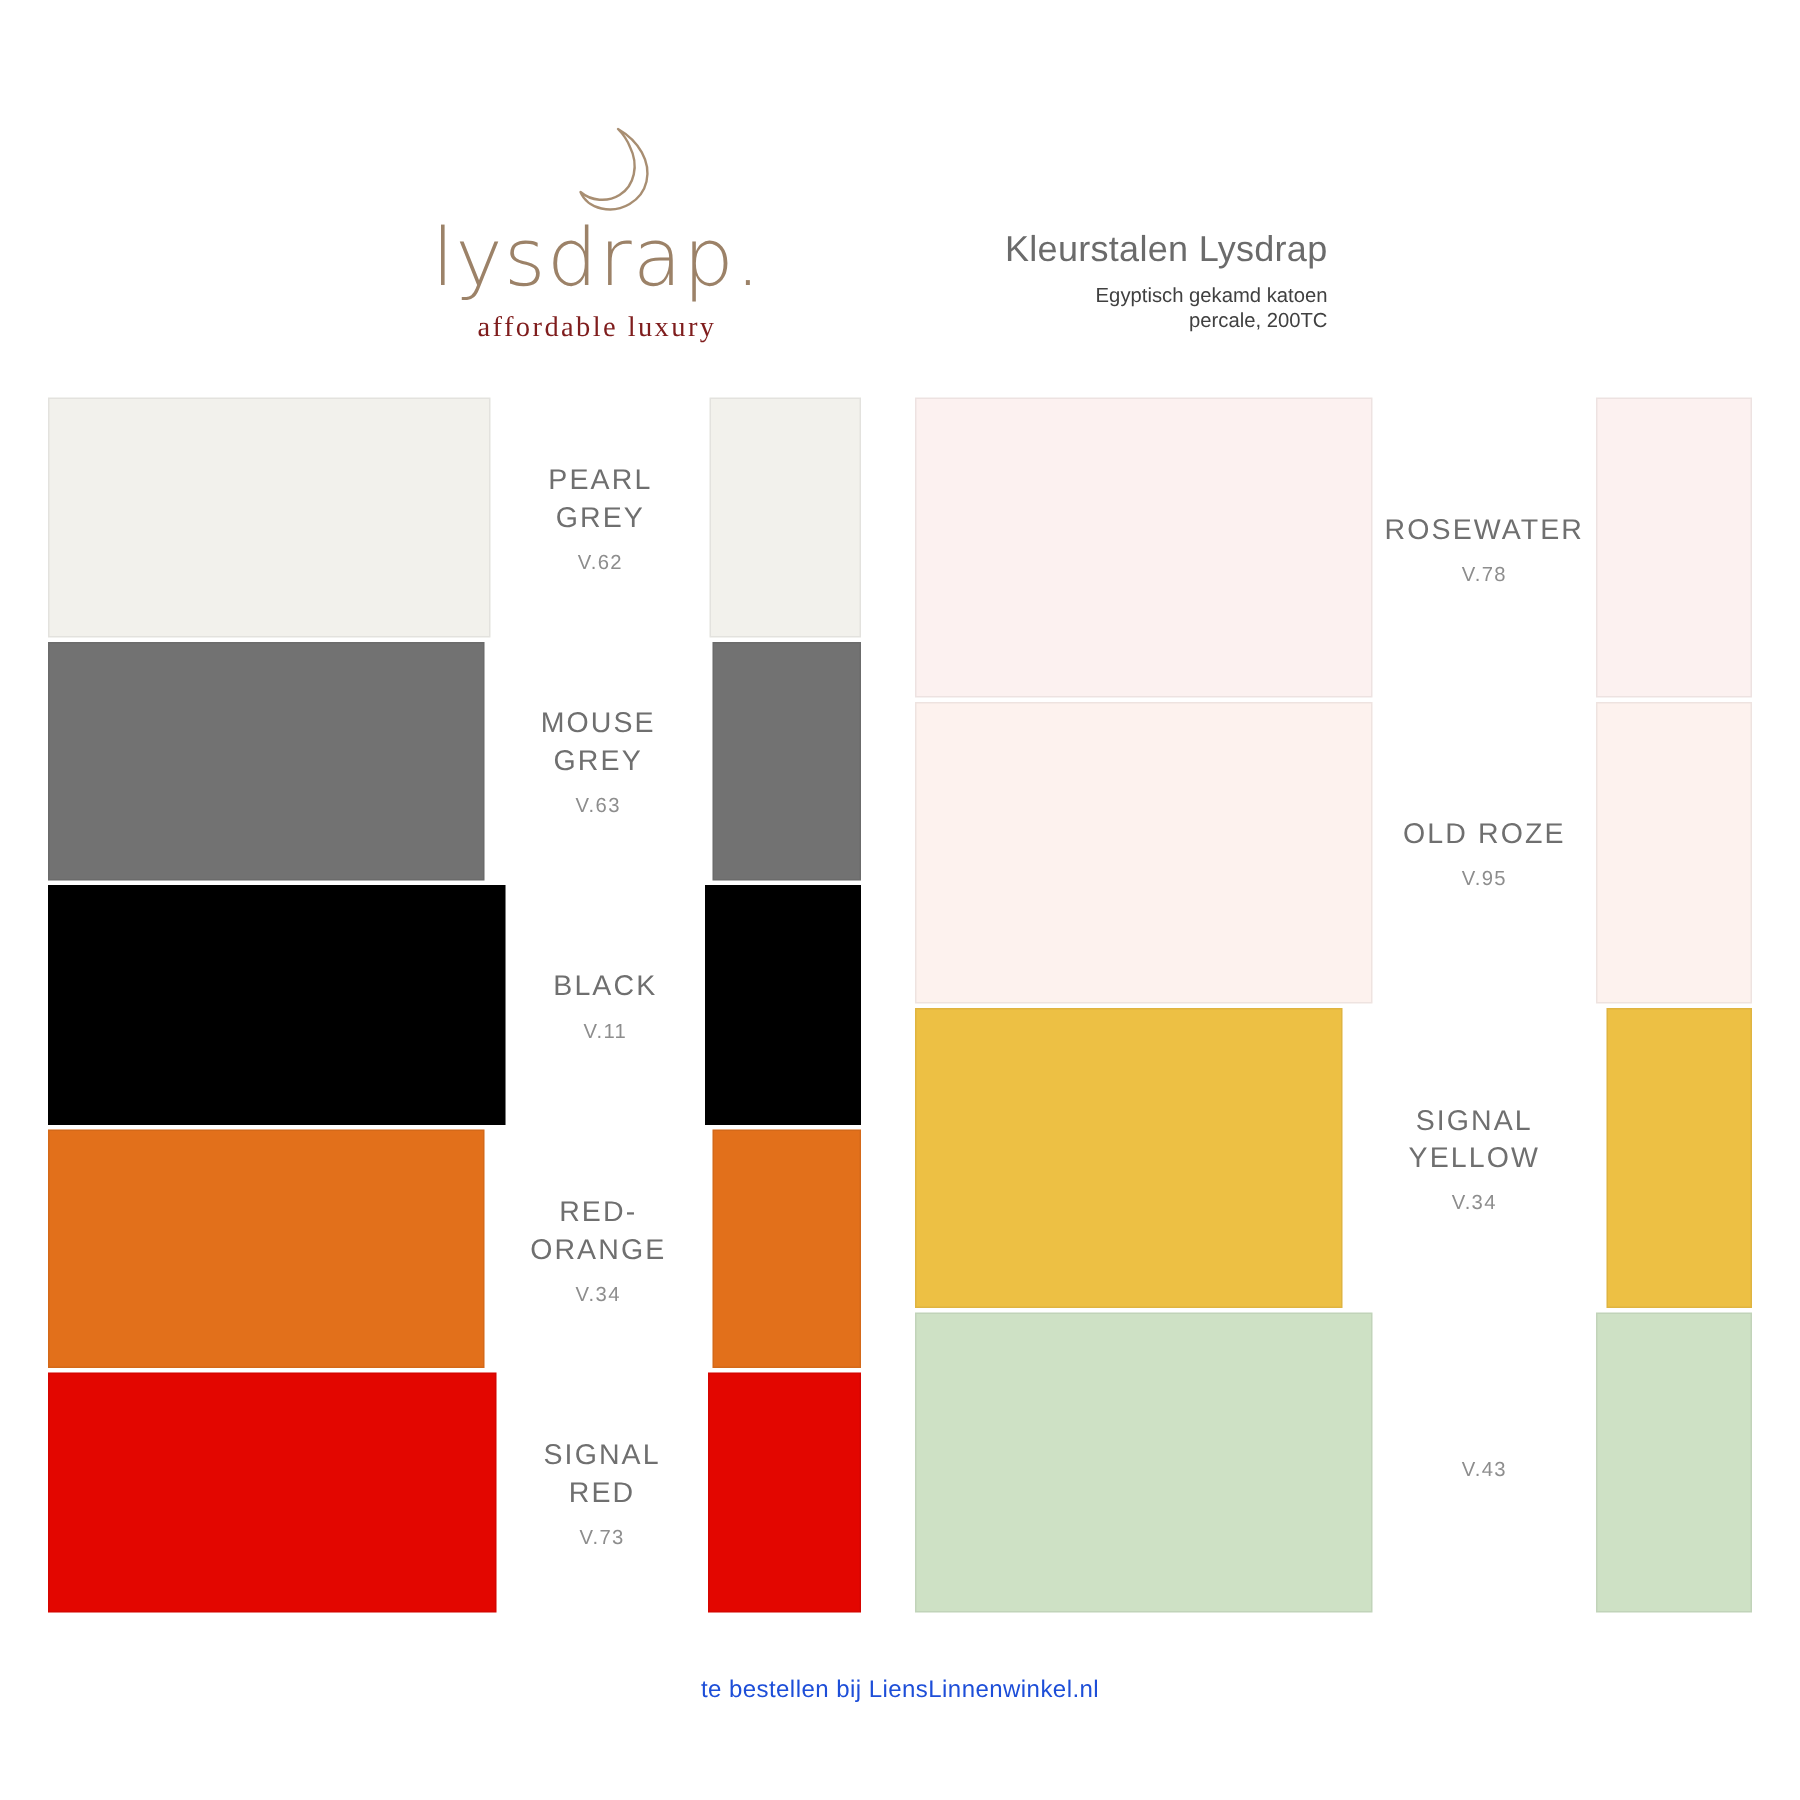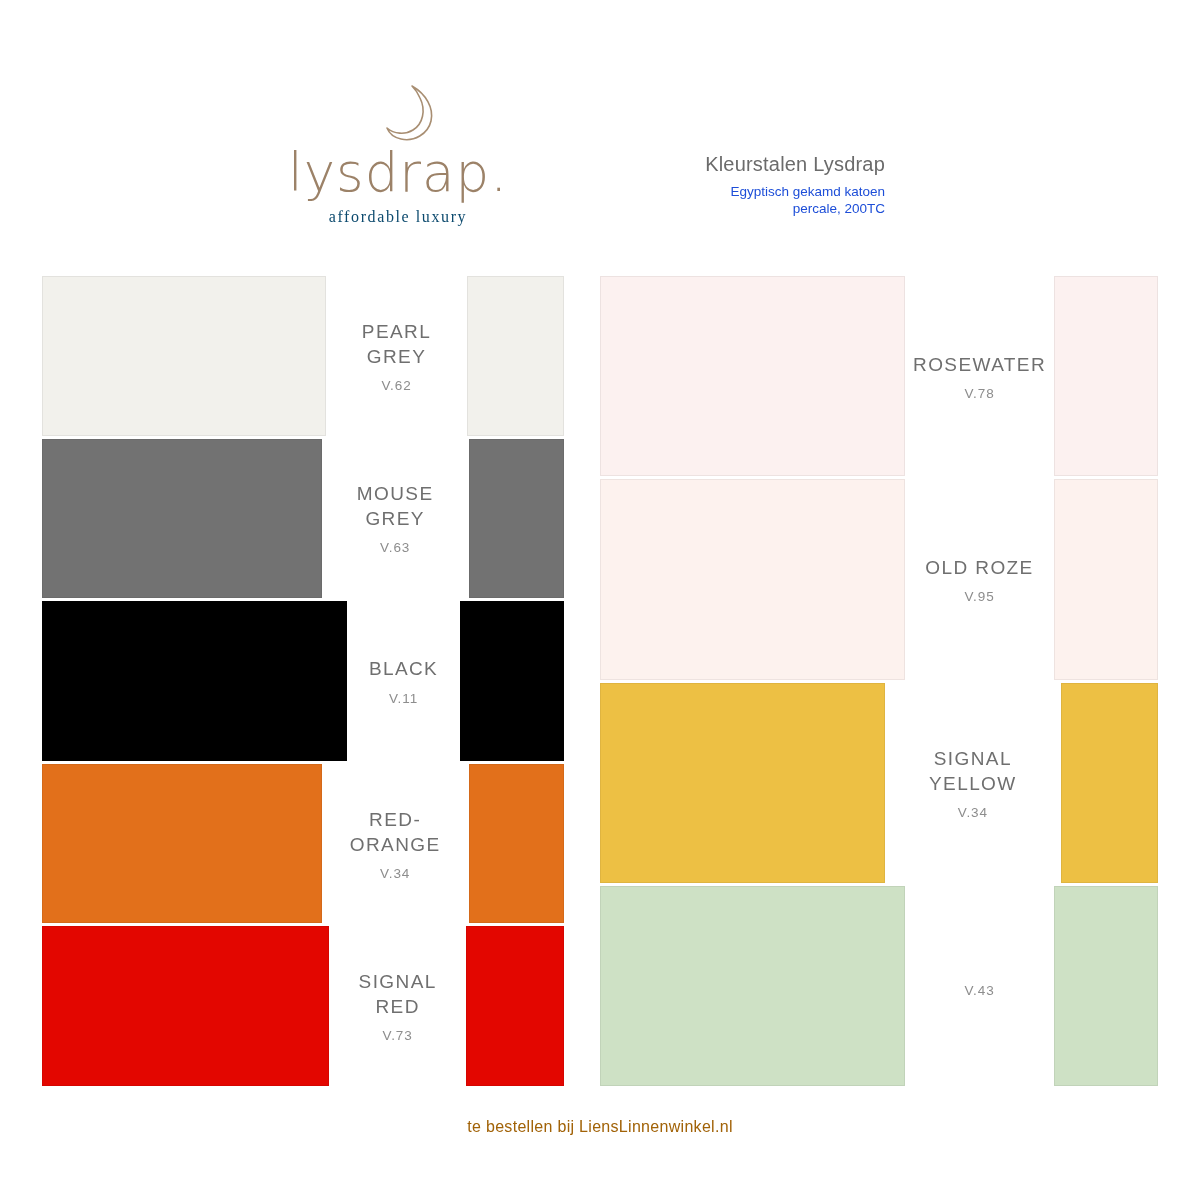--- a/index.html
+++ b/index.html
@@ -49,58 +49,58 @@
     font-family: "DejaVu Sans", sans-serif;
     font-size: 53px;
     font-weight: 300;
     letter-spacing: 1px;
     color: #9c8268;
     line-height: 1;
     margin-top: 2px;
   }
   .brand-tagline {
     font-family: "Liberation Serif", serif;
-    font-size: 16px;
+    font-size: 19px;
     letter-spacing: 1.6px;
-    color: #0c4a6e;
+    color: #7f1d1d;
     margin-top: 9px;
   }
 
   .doc-title-block {
     position: absolute;
     left: 560px;
     top: 152px;
     width: 325px;
     text-align: right;
   }
   .doc-title {
-    font-size: 20px;
+    font-size: 24px;
     font-weight: 400;
     color: #6b6b6b;
     letter-spacing: 0.2px;
     line-height: 1.25;
   }
   .doc-sub {
     font-size: 13.5px;
-    color: #1d4ed8;
+    color: #404040;
     line-height: 1.25;
     margin-top: 7px;
   }
   .doc-sub div { white-space: nowrap; }
 
   
   .grid {
     position: absolute;
     left: 0;
-    top: 276px;
+    top: 265px;
     width: 1200px;
     height: 810px;
     display: flex;
     gap: 36px;
-    padding: 0 42px;
+    padding: 0 32px;
     box-sizing: border-box;
   }
   .column {
     flex: 1 1 0;
     display: flex;
     flex-direction: column;
     gap: 3px;
   }
   .row {
     flex: 1 1 0;
@@ -145,21 +145,21 @@
   }
 
   
   .footer {
     position: absolute;
     left: 0;
     top: 1118px;
     width: 1200px;
     text-align: center;
     font-size: 16px;
-    color: #a16207;
+    color: #1d4ed8;
     letter-spacing: 0.3px;
   }
 </style>
 </head>
 <body>
 
 <div class="page">
 
   <div class="header">
 

